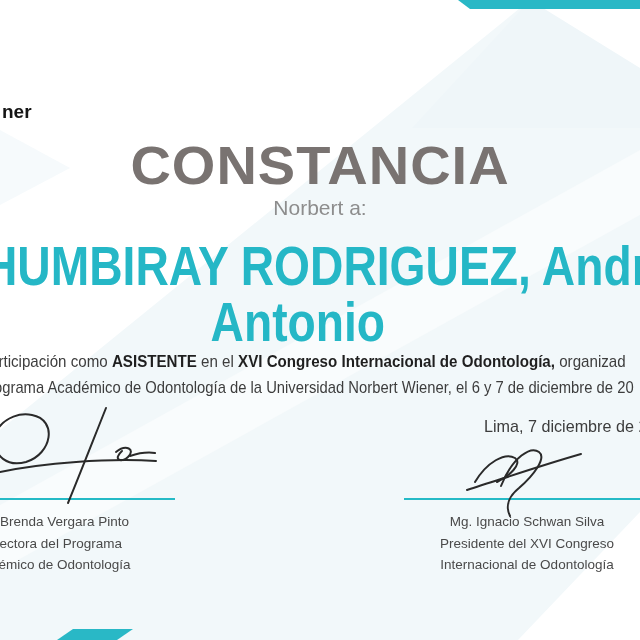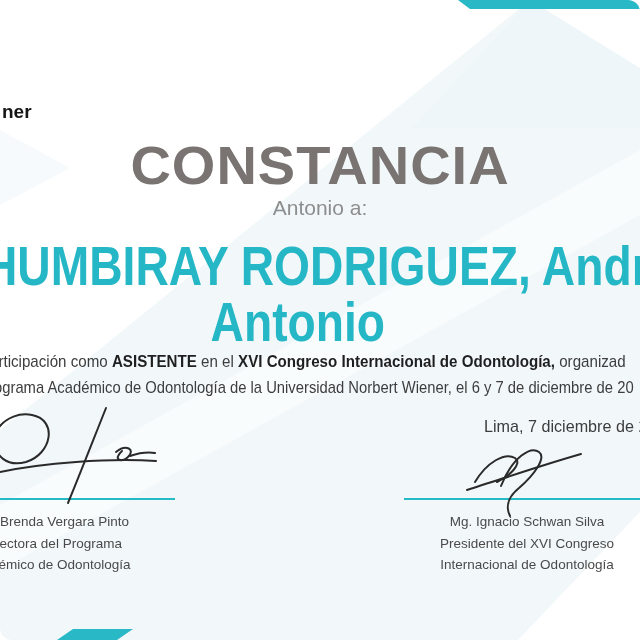--- a/index.html
+++ b/index.html
@@ -1,17 +1,17 @@
 <!DOCTYPE html>
 <html><head>
 <meta charset="utf-8">
 <style>
   html,body{margin:0;padding:0;width:640px;height:640px;overflow:hidden;background:#fff;}
   .page{position:relative;width:640px;height:640px;overflow:hidden;background:#ffffff;
-        font-family:"Liberation Sans", sans-serif;border-radius:12px;}
+        font-family:"Liberation Sans", sans-serif;}
   .bg{position:absolute;inset:0;z-index:0;}
   .abs{position:absolute;white-space:nowrap;}
   .logo{top:101px;left:2px;font-size:19px;font-weight:700;color:#151515;letter-spacing:0px;}
   .title{top:133px;left:0;width:640px;text-align:center;font-size:56px;font-weight:800;
          color:#797371;letter-spacing:1px;transform:scaleY(.96);}
   .subtitle{top:196px;left:0;width:640px;text-align:center;font-size:21px;color:#8d8d8d;}
   .name1{top:234px;left:-16px;font-size:55px;font-weight:800;color:#25b7c6;
          transform:scaleX(.84);transform-origin:left top;}
   .name2{top:290px;left:0;width:596px;text-align:center;font-size:55px;font-weight:800;color:#25b7c6;}
   .name2 span{display:inline-block;transform:scaleX(.84);transform-origin:center top;}
@@ -43,21 +43,21 @@
     <polygon points="0,505 640,150 640,215 0,570" fill="#ffffff" opacity="0.5"></polygon>
     <polygon points="0,130 70,168 0,205" fill="#f6fafc"></polygon>
 
     <polygon points="458,0 640,0 640,9 470,9" fill="#29b8c6"></polygon>
     <polygon points="57,640 73,629 133,629 117,640" fill="#29b8c6"></polygon>
   </svg>
 
   <div class="abs logo z1">ner</div>
 
   <div class="abs title z1">CONSTANCIA</div>
-  <div class="abs subtitle z1">Antonio a:</div>
+  <div class="abs subtitle z1">Norbert a:</div>
 
   <div class="abs name1 z1">HUMBIRAY RODRIGUEZ, Andr</div>
   <div class="abs name2 z1">
     <span>Antonio</span>
   </div>
 
   <div class="abs bodyline bl1 z1">
     <span>articipación como </span><b>ASISTENTE</b><span> en el </span><b>XVI Congreso Internacional de Odontología,</b><span> organizad</span>
   </div>
   <div class="abs bodyline bl2 z1">ograma Académico de Odontología de la Universidad Norbert Wiener, el 6 y 7 de diciembre de 20</div>

